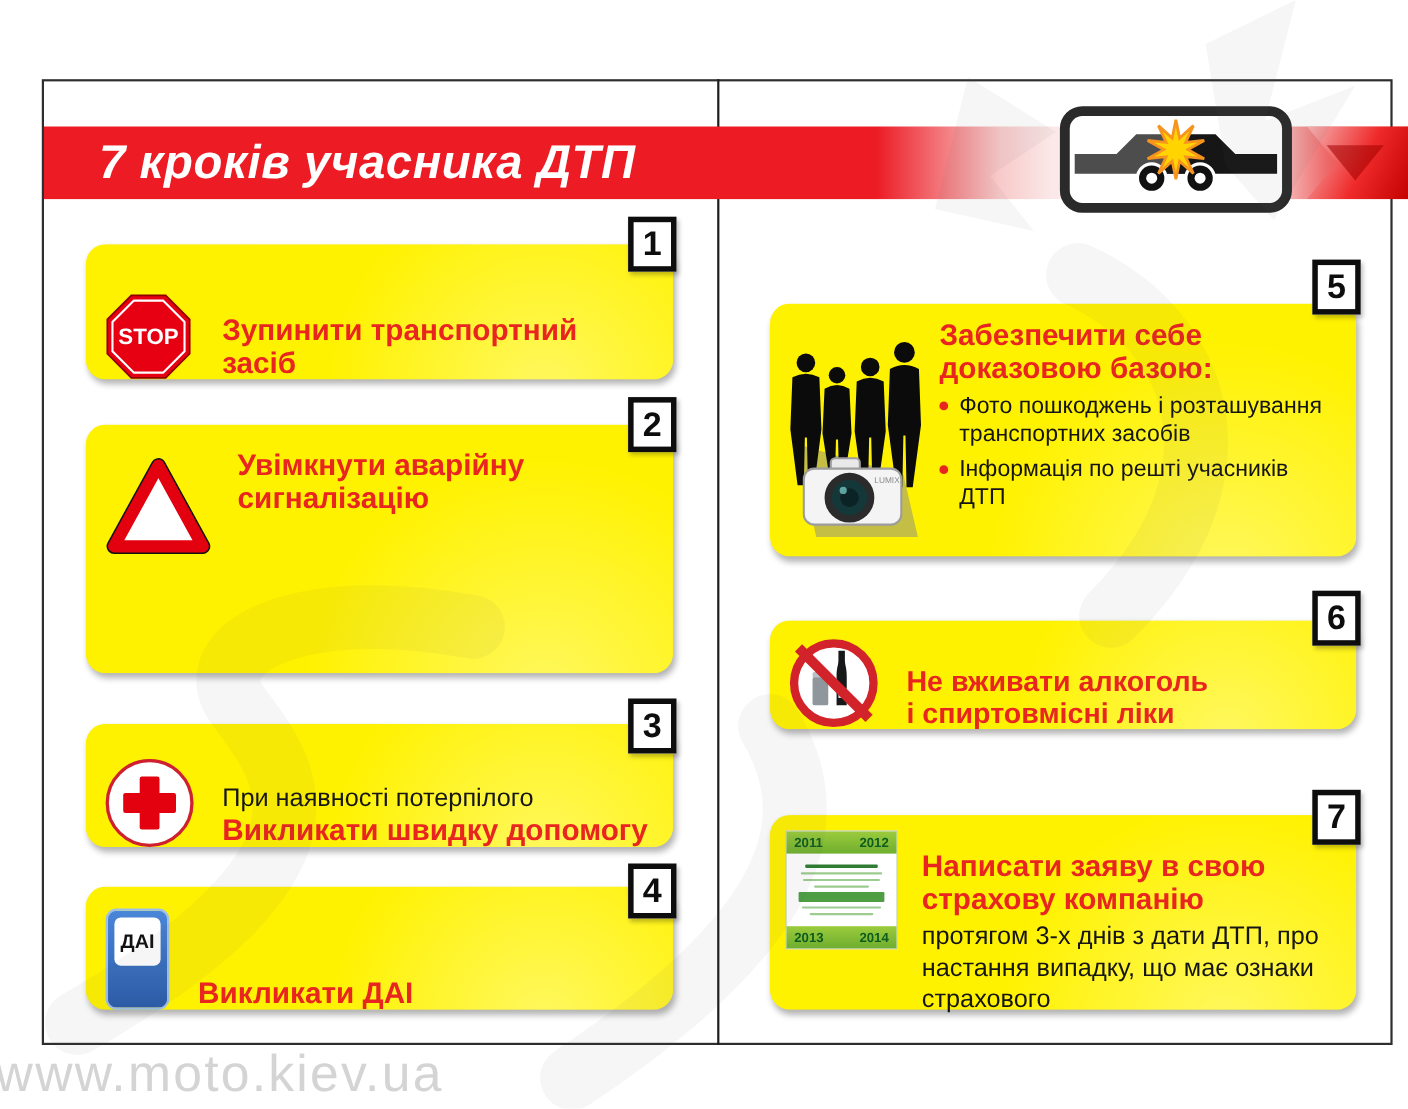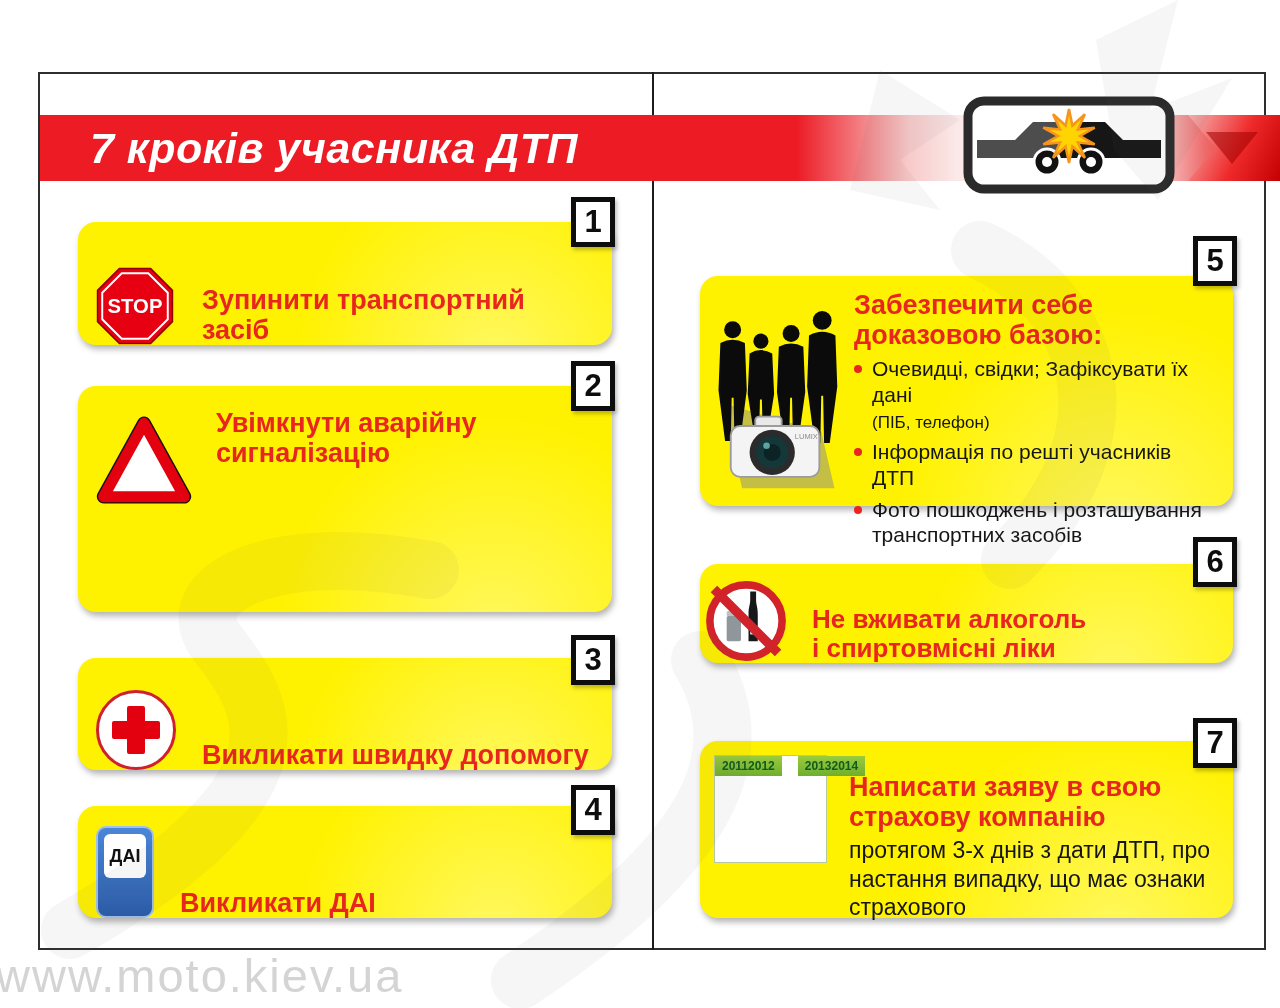--- a/index.html
+++ b/index.html
@@ -57,22 +57,22 @@
   .cross-circle::before,.cross-circle::after{content:"";position:absolute;background:#E3000F;border-radius:2px}
   .cross-circle::before{left:28px;top:13px;width:18px;height:48px}
   .cross-circle::after{left:13px;top:28px;width:48px;height:18px}
 
   .dai-sign{width:58px;height:92px;border-radius:10px;background:linear-gradient(#4a86d8,#2a5caa);
     border:2px solid #9fc0ea;box-sizing:border-box;display:flex;justify-content:center}
   .dai-inner{margin-top:6px;width:42px;height:44px;background:#fff;border-radius:6px;
     display:flex;align-items:center;justify-content:center;font-weight:bold;font-size:18px;color:#111}
 
   
-  .sticker{width:113px;height:108px;background:#fff;border:1px solid #b7c9a0;box-sizing:border-box;
-    display:flex;flex-direction:row;flex:none}
+  .sticker{width:102px;height:108px;background:#fff;border:1px solid #b7c9a0;box-sizing:border-box;
+    display:flex;flex-direction:column;flex:none}
   .s-band{height:20px;background:linear-gradient(#9BCB3C,#6FAE2F);display:flex;align-items:center;
     justify-content:space-between;padding:0 7px;font-size:12px;font-weight:bold;color:#0e5c1e}
   .s-mid{flex:1;display:flex;flex-direction:column;align-items:center;justify-content:center;gap:4px;padding:4px 8px}
   .s-line{height:2px;background:#9ccc8f;border-radius:1px}
   .s-line.dark{height:3px;background:#2e7d32}
   .s-row{height:9px;width:92%;background:#4f9e44;border-radius:1px}
 
   
   .bullet{display:flex;margin-top:6px}
   .bullet .dot{flex:none;width:8px;height:8px;border-radius:50%;background:#E8251F;margin:9px 10px 0 0}
@@ -131,20 +131,21 @@
     <div class="h-red">Увімкнути аварійну сигналізацію</div>
   </div>
 </section>
 <div class="badge" style="left:571px;top:361px">2</div>
 
 <section class="card" style="left:78px;top:658px;width:534px;height:112px;padding:0 18px">
   <div class="icon-wrap">
     <div class="cross-circle"></div>
   </div>
   <div style="margin-left:26px;width:410px">
+    <div class="intro">При наявності потерпілого</div>
     <div class="h-red">Викликати швидку допомогу</div>
   </div>
 </section>
 <div class="badge" style="left:571px;top:635px">3</div>
 
 <section class="card" style="left:78px;top:806px;width:534px;height:112px;padding:0 18px">
   <div class="icon-wrap">
     <div class="dai-sign">
       <div class="dai-inner">ДАІ</div>
     </div>
@@ -177,38 +178,31 @@
         <circle cx="44" cy="38" r="17" fill="#14383a"></circle>
         <circle cx="44" cy="38" r="9" fill="#0b2324"></circle>
         <circle cx="38" cy="31" r="3.5" fill="#7fd4cf" opacity="0.7"></circle>
       </g>
     </svg>
   </div>
   <div style="margin-left:12px;width:372px;margin-top:4px">
     <div class="h-red">Забезпечити себе доказовою базою:</div>
     <div class="bullet">
       <span class="dot"></span>
-      <div class="body-text" style="font-size:21px">
-        <span>Очевидці, свідки; Зафіксувати їх дані</span><br>
-        <span class="bullet-small">(ПІБ, телефон)</span>
-      </div>
+      <div class="body-text" style="font-size:21px">Фото пошкоджень і розташування транспортних засобів</div>
     </div>
     <div class="bullet">
       <span class="dot"></span>
       <div class="body-text" style="font-size:21px">Інформація по решті учасників ДТП</div>
     </div>
-    <div class="bullet">
-      <span class="dot"></span>
-      <div class="body-text" style="font-size:21px">Фото пошкоджень і розташування транспортних засобів</div>
-    </div>
   </div>
 </section>
 <div class="badge" style="left:1193px;top:236px">5</div>
 
-<section class="card" style="left:700px;top:564px;width:533px;height:99px;padding:0 4px">
+<section class="card" style="left:700px;top:564px;width:533px;height:99px;padding:0 16px">
   <div class="icon-wrap">
     <svg width="84" height="84" viewBox="0 0 100 100">
       <circle cx="50" cy="50" r="43" fill="#ffffff" stroke="#D2232A" stroke-width="9"></circle>
       <rect x="27" y="38" width="17" height="7" rx="2" fill="#b9bfc4"></rect>
       <rect x="27" y="44" width="17" height="30" rx="2" fill="#8f969c"></rect>
       <path d="M53,74 L53,42 C53,33 55,31 55,25 L55,15 L62,15 L62,25 C62,31 64,33 64,42 L64,74 Z" fill="#17181a"></path>
       <rect x="55" y="56" width="9" height="10" fill="#e9e9e9"></rect>
       <rect x="-4" y="44.5" width="108" height="11" fill="#D2232A" transform="rotate(45 50 50)"></rect>
     </svg>
   </div>

